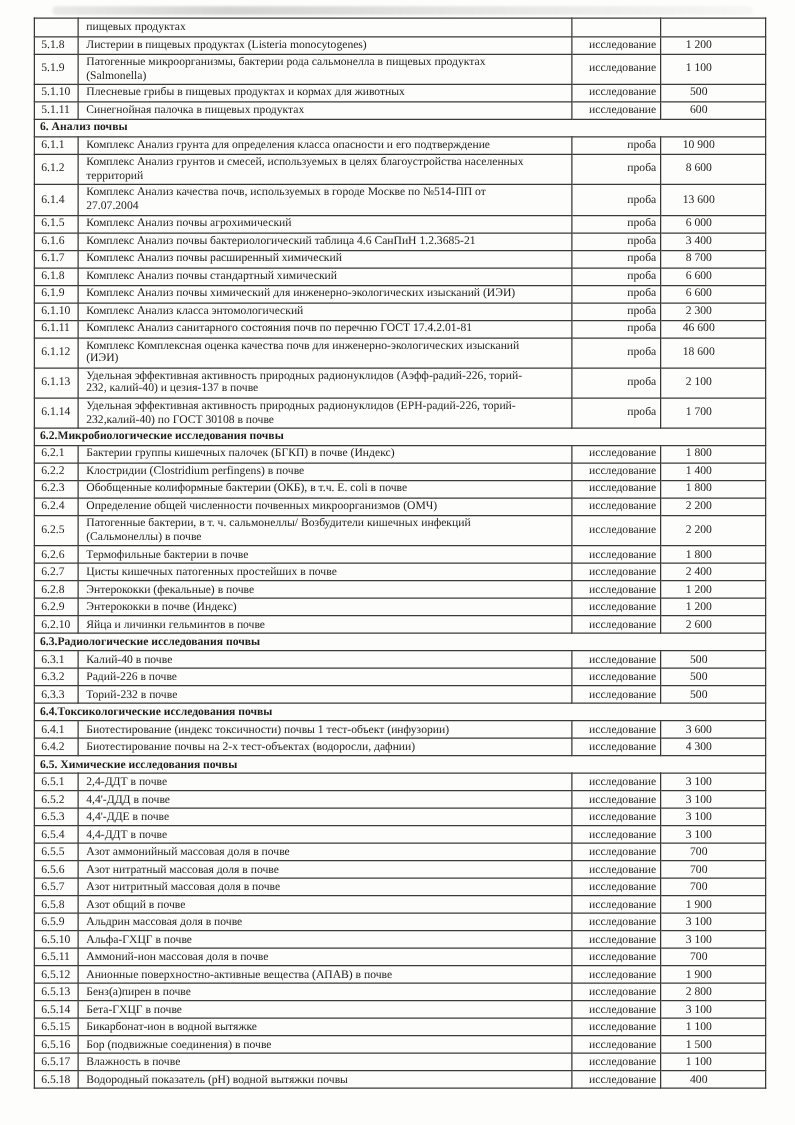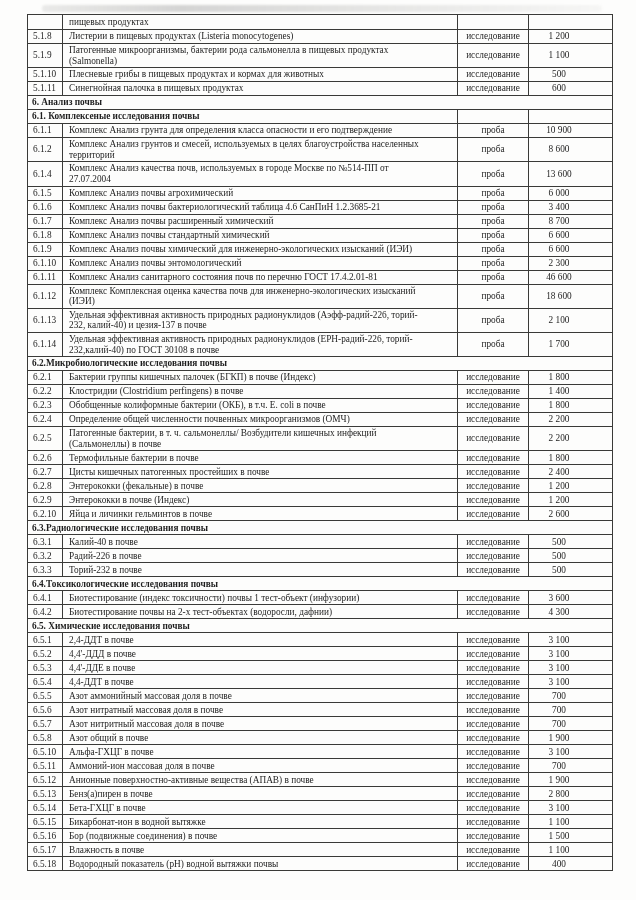--- a/index.html
+++ b/index.html
@@ -36,21 +36,21 @@
   .price-table td {
     border: 1px solid #3a3a38;
     font-size: 9.3px;
     line-height: 10.6px;
     padding: 1px 3px;
     vertical-align: middle;
     overflow: hidden;
   }
   .price-table .code-cell  { padding-left: 5px; margin-left: 30px; }
   .price-table .desc-cell  { padding-left: 6px; white-space: pre-line; }
-  .price-table .unit-cell  { text-align: center; }
+  .price-table .unit-cell  { text-align: right; }
   .price-table .price-cell { text-align: center; padding-right: 26px; }
   .price-table tr.section-full td,
   .price-table tr.section-cells td.section-cell {
     font-weight: bold;
     padding-left: 4px;
   }
   .price-table tr.continuation td { height: 12px; }
   .price-table tr td { height: 11px; }
 </style>
 </head>
@@ -93,25 +93,20 @@
         </tr>
         <tr class="item">
           <td class="code-cell">5.1.11</td>
           <td class="desc-cell">Синегнойная палочка в пищевых продуктах</td>
           <td class="unit-cell">исследование</td>
           <td class="price-cell">600</td>
         </tr>
         <tr class="section-full">
           <td colspan="4" class="section-cell">6. Анализ почвы</td>
         </tr>
-        <tr class="section-cells">
-          <td colspan="2" class="section-cell">6.1. Комплексеные исследования почвы</td>
-          <td class="unit-cell"></td>
-          <td class="price-cell"></td>
-        </tr>
         <tr class="item">
           <td class="code-cell">6.1.1</td>
           <td class="desc-cell">Комплекс Анализ грунта для определения класса опасности и его подтверждение</td>
           <td class="unit-cell">проба</td>
           <td class="price-cell">10 900</td>
         </tr>
         <tr class="item">
           <td class="code-cell">6.1.2</td>
           <td class="desc-cell">Комплекс Анализ грунтов и смесей, используемых в целях благоустройства населенных
 территорий</td>
@@ -150,21 +145,21 @@
           <td class="price-cell">6 600</td>
         </tr>
         <tr class="item">
           <td class="code-cell">6.1.9</td>
           <td class="desc-cell">Комплекс Анализ почвы химический для инженерно-экологических изысканий (ИЭИ)</td>
           <td class="unit-cell">проба</td>
           <td class="price-cell">6 600</td>
         </tr>
         <tr class="item">
           <td class="code-cell">6.1.10</td>
-          <td class="desc-cell">Комплекс Анализ почвы энтомологический</td>
+          <td class="desc-cell">Комплекс Анализ класса энтомологический</td>
           <td class="unit-cell">проба</td>
           <td class="price-cell">2 300</td>
         </tr>
         <tr class="item">
           <td class="code-cell">6.1.11</td>
           <td class="desc-cell">Комплекс Анализ санитарного состояния почв по перечню ГОСТ 17.4.2.01-81</td>
           <td class="unit-cell">проба</td>
           <td class="price-cell">46 600</td>
         </tr>
         <tr class="item">
@@ -331,20 +326,26 @@
           <td class="code-cell">6.5.7</td>
           <td class="desc-cell">Азот нитритный массовая доля в почве</td>
           <td class="unit-cell">исследование</td>
           <td class="price-cell">700</td>
         </tr>
         <tr class="item">
           <td class="code-cell">6.5.8</td>
           <td class="desc-cell">Азот общий в почве</td>
           <td class="unit-cell">исследование</td>
           <td class="price-cell">1 900</td>
+        </tr>
+        <tr class="item">
+          <td class="code-cell">6.5.9</td>
+          <td class="desc-cell">Альдрин массовая доля в почве</td>
+          <td class="unit-cell">исследование</td>
+          <td class="price-cell">3 100</td>
         </tr>
         <tr class="item">
           <td class="code-cell">6.5.10</td>
           <td class="desc-cell">Альфа-ГХЦГ в почве</td>
           <td class="unit-cell">исследование</td>
           <td class="price-cell">3 100</td>
         </tr>
         <tr class="item">
           <td class="code-cell">6.5.11</td>
           <td class="desc-cell">Аммоний-ион массовая доля в почве</td>

